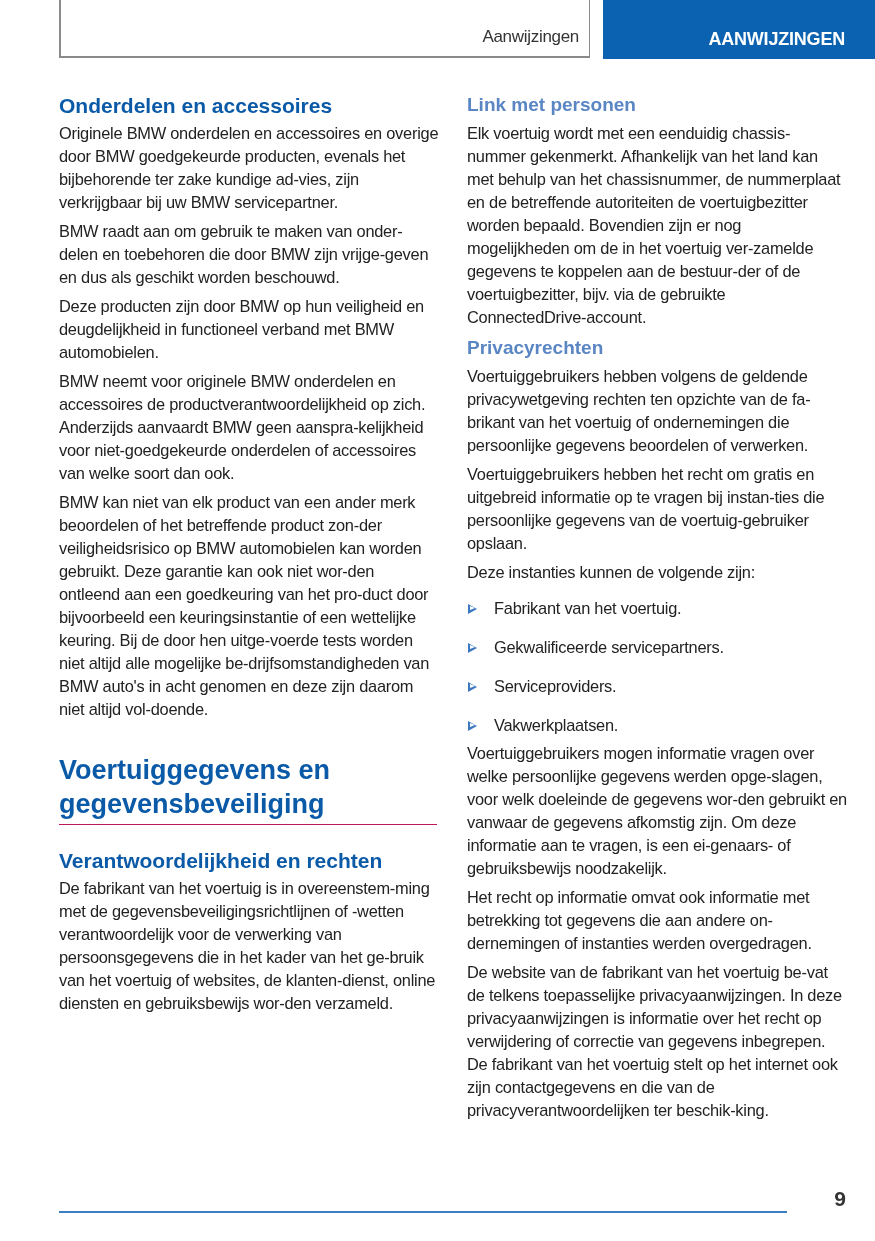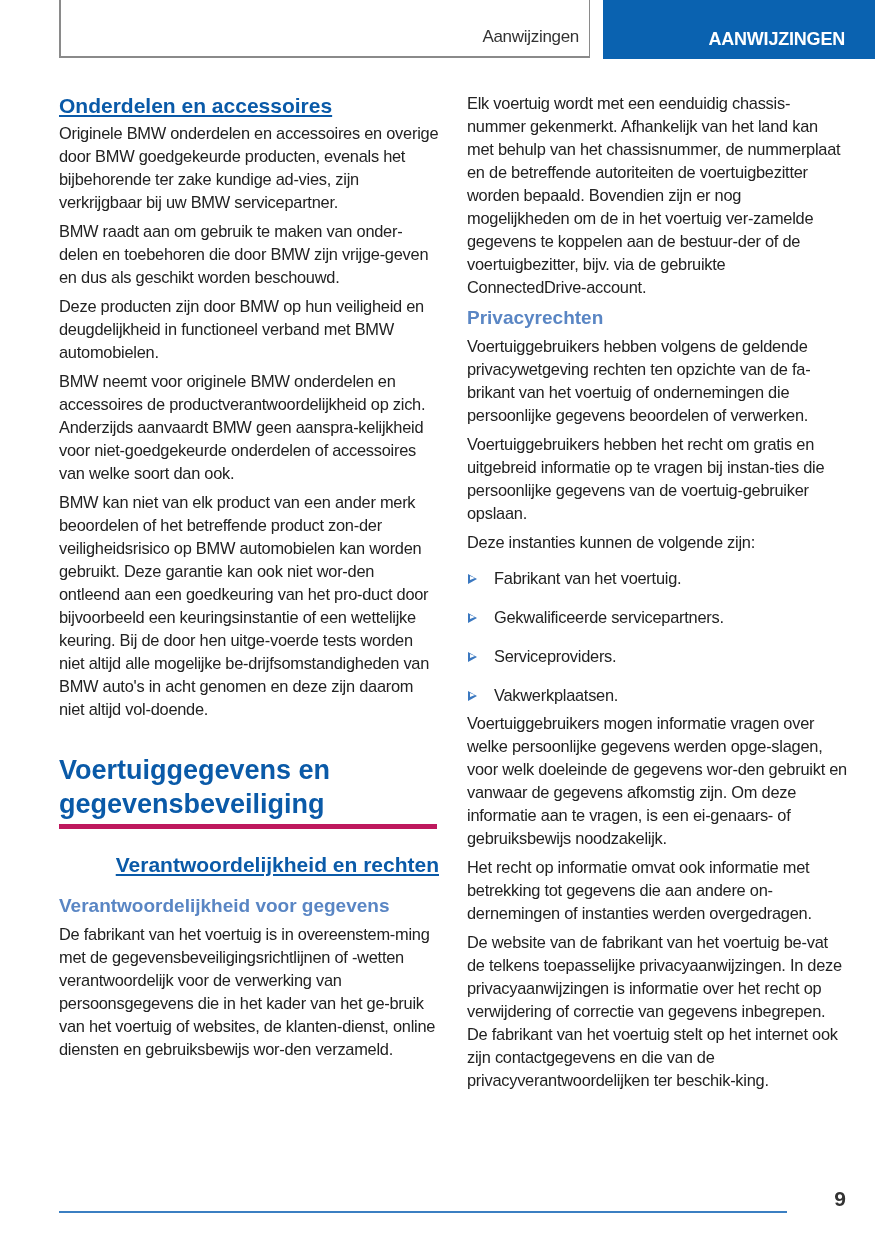--- a/index.html
+++ b/index.html
@@ -26,29 +26,29 @@
     }
     .col { position: absolute; top: 92px; }
     .col-left { left: 59px; width: 380px; }
     .col-right { left: 467px; width: 380px; }
     p {
       margin: 0 0 6px 0; font-size: 16.4px; line-height: 23px; color: #222;
       letter-spacing: -0.25px;
     }
     h2.h-sec {
       margin: 0 0 2px 0; font-size: 21px; line-height: 28px; font-weight: bold;
-      color: #0a5aa8; letter-spacing: 0px; text-decoration: underline;
+      color: #0a5aa8; letter-spacing: 0px;
     }
     h2.h-sub {
       margin: 0 0 4px 0; font-size: 19px; line-height: 26px; font-weight: bold;
       color: #5a86c4;
     }
     h1.h-chapter {
       margin: 0; font-size: 27px; line-height: 34px; font-weight: bold;
-      color: #0a5aa8; padding-bottom: 3px; border-bottom: 5px solid #be185d;
+      color: #0a5aa8; padding-bottom: 3px; border-bottom: 1px solid #be185d;
       width: 378px;
     }
     ul.bullets { list-style: none; margin: 0 0 2px 0; padding: 0; }
     ul.bullets li {
       font-size: 16.4px; line-height: 29px; color: #222; position: relative;
       padding-left: 27px; letter-spacing: -0.25px; margin-top: 10px;
     }
     .bullet-icon {
       position: absolute; left: 1px; top: 10px; width: 0; height: 0;
       border-top: 5px solid transparent; border-bottom: 5px solid transparent;
@@ -81,26 +81,26 @@
 <div class="col col-left">
   <h2 class="h-sec">Onderdelen en accessoires</h2>
   <p>Originele BMW onderdelen en accessoires en overige door BMW goedgekeurde producten, evenals het bijbehorende ter zake kundige ad-vies, zijn verkrijgbaar bij uw BMW servicepartner.</p>
   <p>BMW raadt aan om gebruik te maken van onder-delen en toebehoren die door BMW zijn vrijge-geven en dus als geschikt worden beschouwd.</p>
   <p>Deze producten zijn door BMW op hun veiligheid en deugdelijkheid in functioneel verband met BMW automobielen.</p>
   <p>BMW neemt voor originele BMW onderdelen en accessoires de productverantwoordelijkheid op zich. Anderzijds aanvaardt BMW geen aanspra-kelijkheid voor niet-goedgekeurde onderdelen of accessoires van welke soort dan ook.</p>
   <p>BMW kan niet van elk product van een ander merk beoordelen of het betreffende product zon-der veiligheidsrisico op BMW automobielen kan worden gebruikt. Deze garantie kan ook niet wor-den ontleend aan een goedkeuring van het pro-duct door bijvoorbeeld een keuringsinstantie of een wettelijke keuring. Bij de door hen uitge-voerde tests worden niet altijd alle mogelijke be-drijfsomstandigheden van BMW auto's in acht genomen en deze zijn daarom niet altijd vol-doende.</p>
 
   <h1 class="h-chapter" style="margin-top:32px;">Voertuiggegevens en gegevensbeveiliging</h1>
 
-  <h2 class="h-sec" style="margin-top:22px;text-align:right;">Verantwoordelijkheid en rechten</h2>
-  <h2 class="h-sub" style="margin-top:14px;">Verantwoordelijkheid voor gegevens</h2>
+  <h2 class="h-sec" style="margin-top:22px;">Verantwoordelijkheid en rechten</h2>
   <p>De fabrikant van het voertuig is in overeenstem-ming met de gegevensbeveiligingsrichtlijnen of -wetten verantwoordelijk voor de verwerking van persoonsgegevens die in het kader van het ge-bruik van het voertuig of websites, de klanten-dienst, online diensten en gebruiksbewijs wor-den verzameld.</p>
 </div>
 
 <div class="col col-right">
+  <h2 class="h-sub">Link met personen</h2>
   <p>Elk voertuig wordt met een eenduidig chassis-nummer gekenmerkt. Afhankelijk van het land kan met behulp van het chassisnummer, de nummerplaat en de betreffende autoriteiten de voertuigbezitter worden bepaald. Bovendien zijn er nog mogelijkheden om de in het voertuig ver-zamelde gegevens te koppelen aan de bestuur-der of de voertuigbezitter, bijv. via de gebruikte ConnectedDrive-account.</p>
 
   <h2 class="h-sub" style="">Privacyrechten</h2>
   <p>Voertuiggebruikers hebben volgens de geldende privacywetgeving rechten ten opzichte van de fa-brikant van het voertuig of ondernemingen die persoonlijke gegevens beoordelen of verwerken.</p>
   <p>Voertuiggebruikers hebben het recht om gratis en uitgebreid informatie op te vragen bij instan-ties die persoonlijke gegevens van de voertuig-gebruiker opslaan.</p>
   <p style="margin-bottom:0;">Deze instanties kunnen de volgende zijn:</p>
 
   <ul class="bullets">
     <li>
       <span class="bullet-icon"></span>

